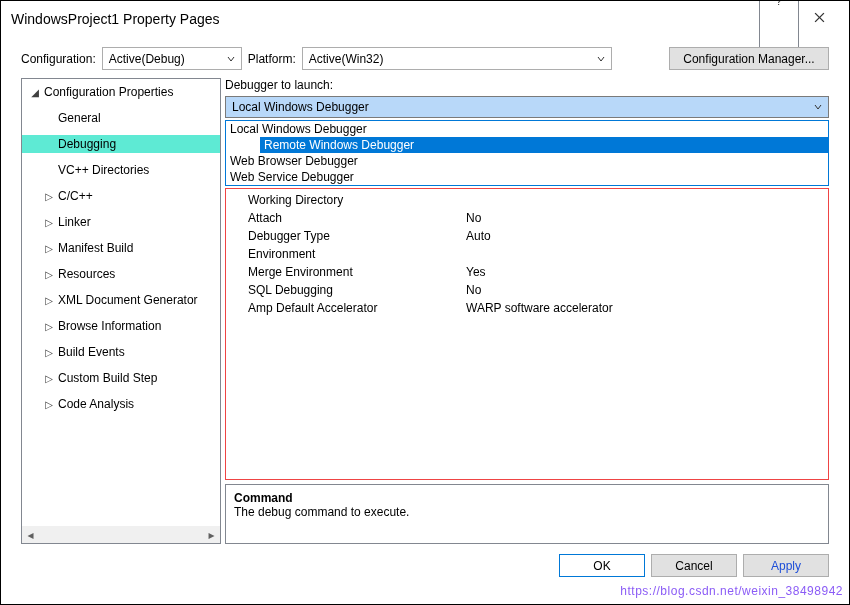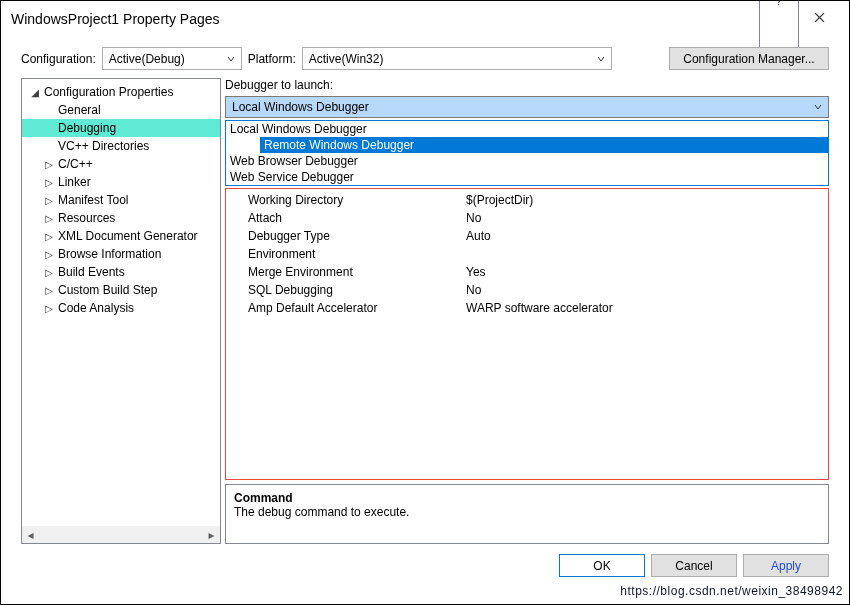--- a/index.html
+++ b/index.html
@@ -19,21 +19,21 @@
   .btn.wide { width: 160px; margin-left: auto; }
 
   .content { display: flex; padding: 0 20px; gap: 4px; height: 466px; }
   .treepane { width: 200px; border: 1px solid #828790; position: relative; overflow: hidden; }
   .tree { padding: 4px 0; }
   .treeitem { display: flex; align-items: center; height: 18px; padding-left: 6px; }
   .treeitem .arrow { width: 14px; text-align: center; color: #404040; font-size: 10px; }
   .treeitem .arrow.empty { visibility: hidden; }
   .treeitem .label { padding-left: 2px; }
   .treeitem.selected { background: #5eead4; }
-  .treeitem.depth2 { padding-left: 20px; }
+  .treeitem.depth2 { padding-left: 20px; margin-top: 8px; }
   .scrollh { position: absolute; bottom: 0; left: 0; right: 0; height: 17px; background: #f0f0f0; display: flex; align-items: center; }
   .scrollh .ar { width: 17px; height: 17px; display: flex; align-items: center; justify-content: center; color: #606060; }
   .scrollh .track { flex: 1; background: #f0f0f0; }
 
   .rightpane { flex: 1; display: flex; flex-direction: column; gap: 4px; position: relative; }
   .launchlabel { color: #000; }
   .combo { border: 1px solid #7a7a7a; background: #b8d8f9; height: 22px; display: flex; align-items: center; padding: 0 6px; color: #000; }
   .combo .chev { margin-left: auto; }
   .dropdown { position: absolute; top: 42px; left: 0; right: 0; border: 1px solid #0078d7; background: #fff; z-index: 10; }
   .dropdown .opt { height: 16px; padding: 0 4px; display: flex; align-items: center; }
@@ -46,21 +46,21 @@
   .grow .v { flex: 1; }
 
   .help { border: 1px solid #828790; padding: 6px 8px; height: 60px; }
   .help .hd { font-weight: 600; }
 
   .footer { display: flex; justify-content: flex-end; gap: 6px; padding: 10px 20px 0 6px; }
   .btn.ok { background: #fff; border: 1px solid #0078d7; width: 86px; }
   .btn.std { width: 86px; }
   .btn.disabled { color: #1d4ed8; }
 
-  .watermark { position: absolute; right: 6px; bottom: 6px; color: #0f172a; font-size: 12px; letter-spacing: 0.5px; pointer-events: none; }
+  .watermark { position: absolute; right: 6px; bottom: 6px; color: #8b5cf6; font-size: 12px; letter-spacing: 0.5px; pointer-events: none; }
   svg.chevron { width: 8px; height: 8px; }
 </style>
 </head>
 <body>
 
 <div class="titlebar">
   <div class="title">WindowsProject1 Property Pages</div>
   <div class="ctrl help">
     <svg viewBox="0 0 12 12">
         <text x="2" y="10" font-size="12" fill="#333">?</text>
@@ -116,21 +116,21 @@
         <div class="treeitem depth2">
           <span class="arrow">▷</span>
           <span class="label">C/C++</span>
         </div>
         <div class="treeitem depth2">
           <span class="arrow">▷</span>
           <span class="label">Linker</span>
         </div>
         <div class="treeitem depth2">
           <span class="arrow">▷</span>
-          <span class="label">Manifest Tool</span>
+          <span class="label">Manifest Build</span>
         </div>
         <div class="treeitem depth2">
           <span class="arrow">▷</span>
           <span class="label">Resources</span>
         </div>
         <div class="treeitem depth2">
           <span class="arrow">▷</span>
           <span class="label">XML Document Generator</span>
         </div>
         <div class="treeitem depth2">
@@ -169,21 +169,20 @@
         <div class="opt">Local Windows Debugger</div>
         <div class="opt sel">Remote Windows Debugger</div>
         <div class="opt">Web Browser Debugger</div>
         <div class="opt">Web Service Debugger</div>
       </div>
 
     <div class="grid">
       <div class="gridbody" id="gridbody">
           <div class="grow">
             <div class="k">Working Directory</div>
-            <div class="v">$(ProjectDir)</div>
           </div>
           <div class="grow">
             <div class="k">Attach</div>
             <div class="v">No</div>
           </div>
           <div class="grow">
             <div class="k">Debugger Type</div>
             <div class="v">Auto</div>
           </div>
           <div class="grow">

